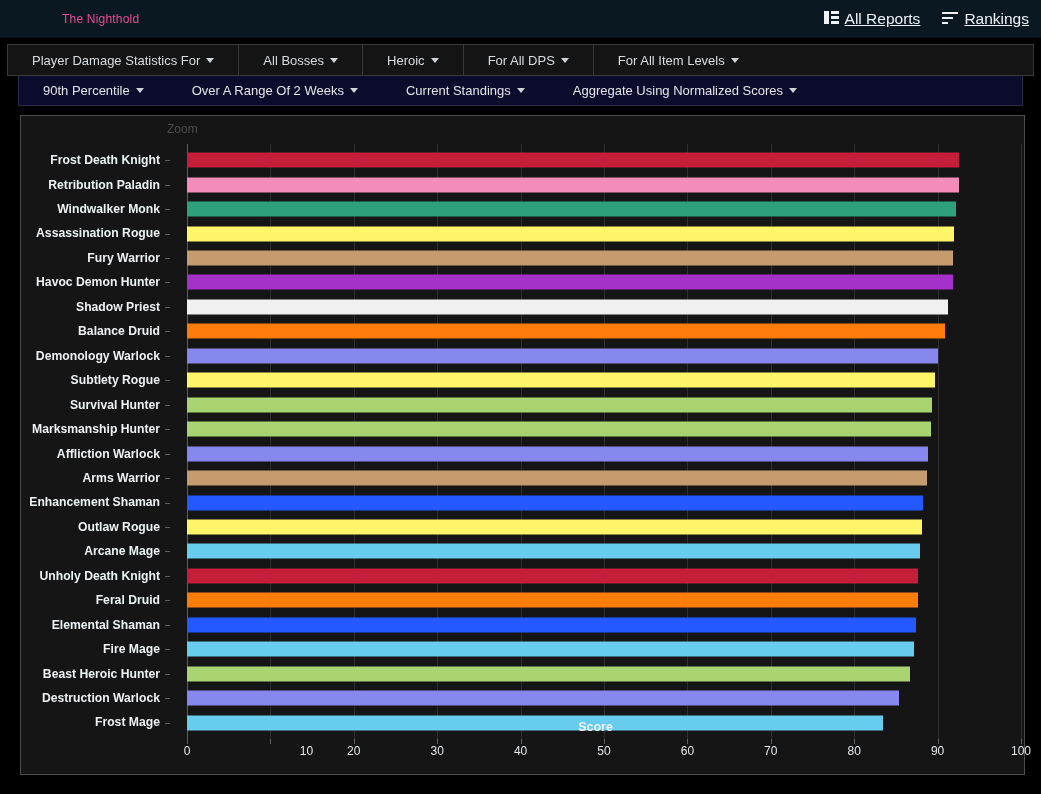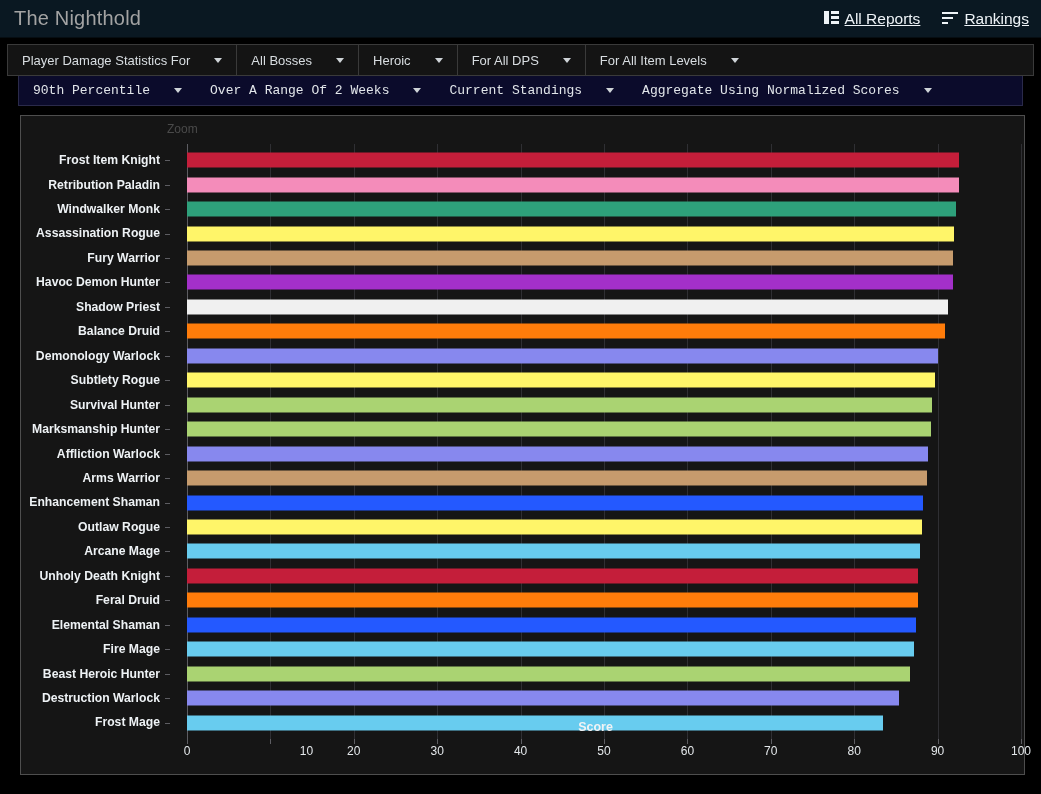--- a/index.html
+++ b/index.html
@@ -14,23 +14,24 @@
   .titlebar {
     height: 38px;
     background: #0a1822;
     display: flex;
     align-items: center;
     justify-content: space-between;
     padding: 0 12px 0 14px;
     border-bottom: 1px solid #060d12;
   }
   .title-text {
-    color: #a3a3a3;
-    font-size: 20px;
+    color: #ec4899;
+    font-size: 12px;
     letter-spacing: .2px;
+    margin-left: 48px;
   }
   .titlebar-right {
     display: flex;
     align-items: center;
     gap: 22px;
   }
   .tb-link {
     display: flex;
     align-items: center;
     gap: 6px;
@@ -50,27 +51,26 @@
     align-items: stretch;
   }
   .filterbar2 {
     height: 30px;
     margin: 0 18px 0 18px;
     border: 1px solid #2a2a4a;
     border-top: none;
     background: #0b0b2b;
     display: flex;
     align-items: stretch;
-    font-family: Liberation Mono, monospace;
   }
   .fitem {
     display: flex;
     align-items: center;
-    gap: 22px;
-    padding: 0 14px;
+    gap: 4px;
+    padding: 0 24px;
     color: #d8dde1;
     font-size: 13px;
     cursor: pointer;
     white-space: nowrap;
   }
   .filterbar .fitem { border-right: 1px solid #3a3a3a; }
   .filterbar .fitem:last-child { border-right: none; align-items: center; }
   .filterbar2 .fitem { color: #e2e6ea; }
   .caret {
     width: 0; height: 0;
@@ -272,21 +272,21 @@
         <div class="gline" style="left: 353.6px;"></div>
         <div class="gline" style="left: 437px;"></div>
         <div class="gline" style="left: 520.4px;"></div>
         <div class="gline" style="left: 603.8px;"></div>
         <div class="gline" style="left: 687.2px;"></div>
         <div class="gline" style="left: 770.6px;"></div>
         <div class="gline" style="left: 854px;"></div>
       </div>
     <div class="rows" id="rows">
         <div class="row" style="top: 4px;">
-          <div class="rlabel">Frost Item Knight</div>
+          <div class="rlabel">Frost Death Knight</div>
           <div class="barwrap">
             <div class="bar" title="Frost Death Knight: 92.6" style="left: 20px; width: 772.284px; background: rgb(196, 30, 58);"></div>
           </div>
           <div class="tick-stub" style="top: 50%;"></div>
         </div>
         <div class="row" style="top: 28.45px;">
           <div class="rlabel">Retribution Paladin</div>
           <div class="barwrap">
             <div class="bar" title="Retribution Paladin: 92.6" style="left: 20px; width: 772.284px; background: rgb(244, 140, 186);"></div>
           </div>

